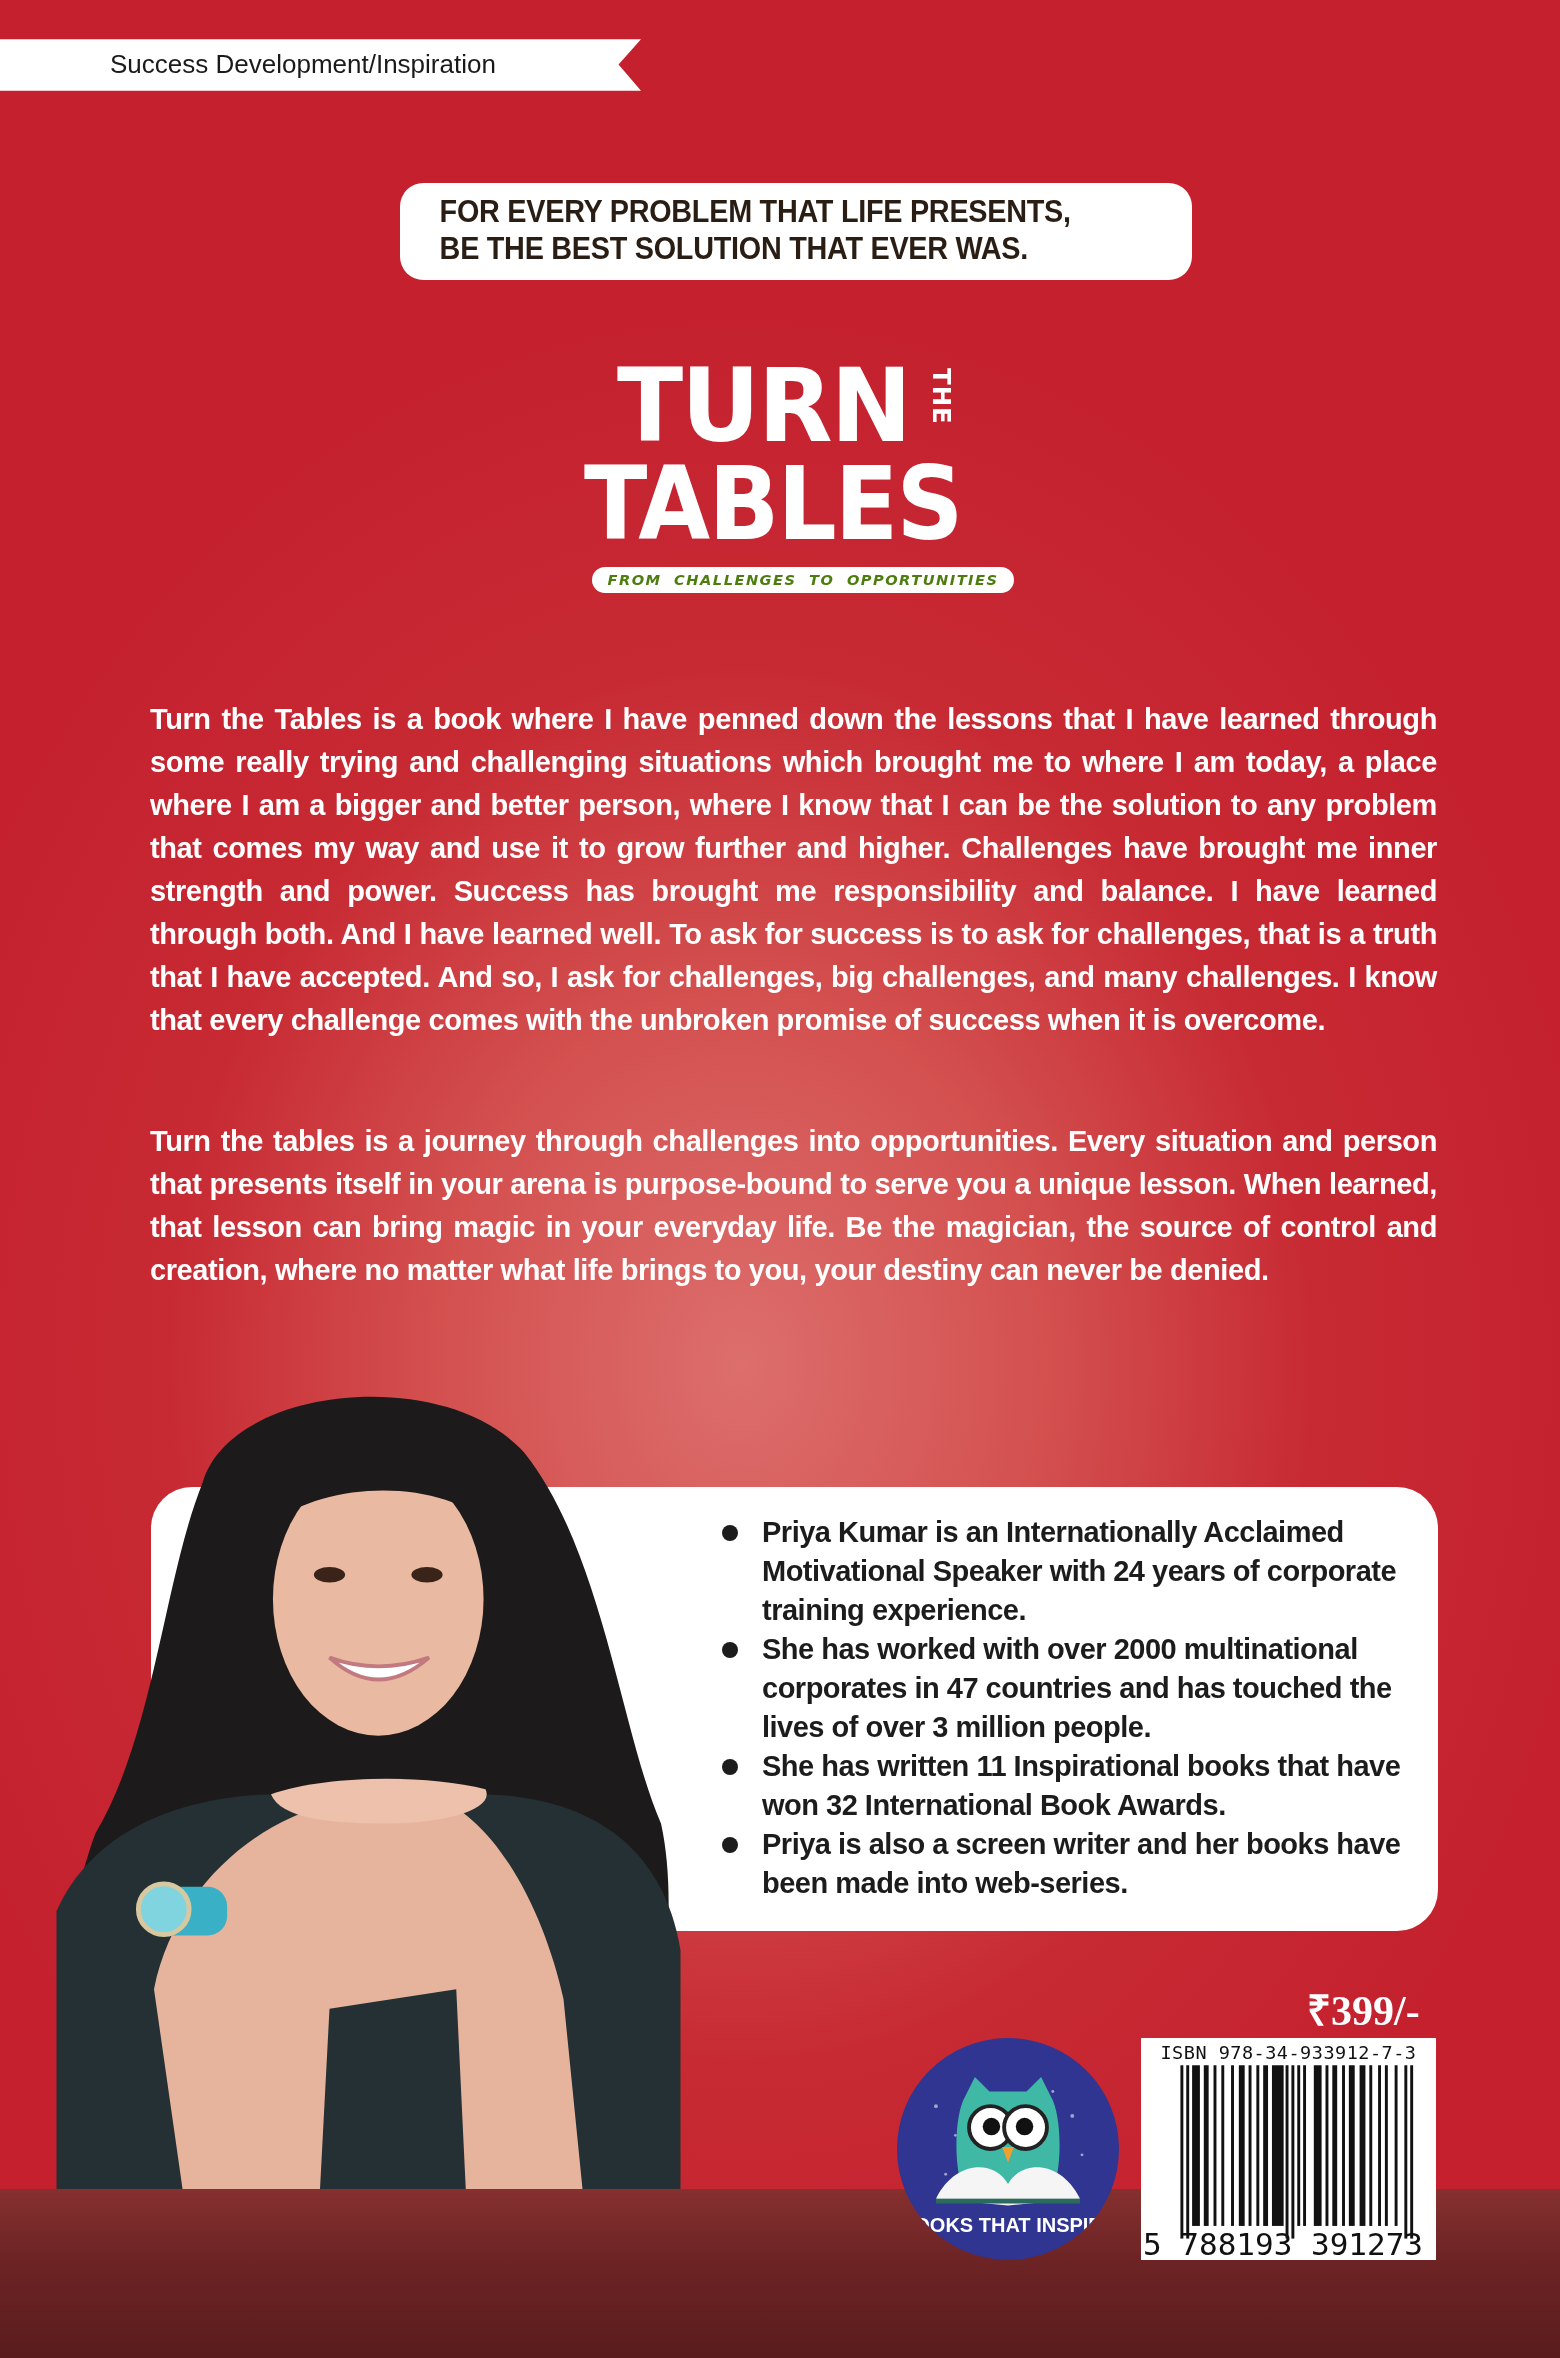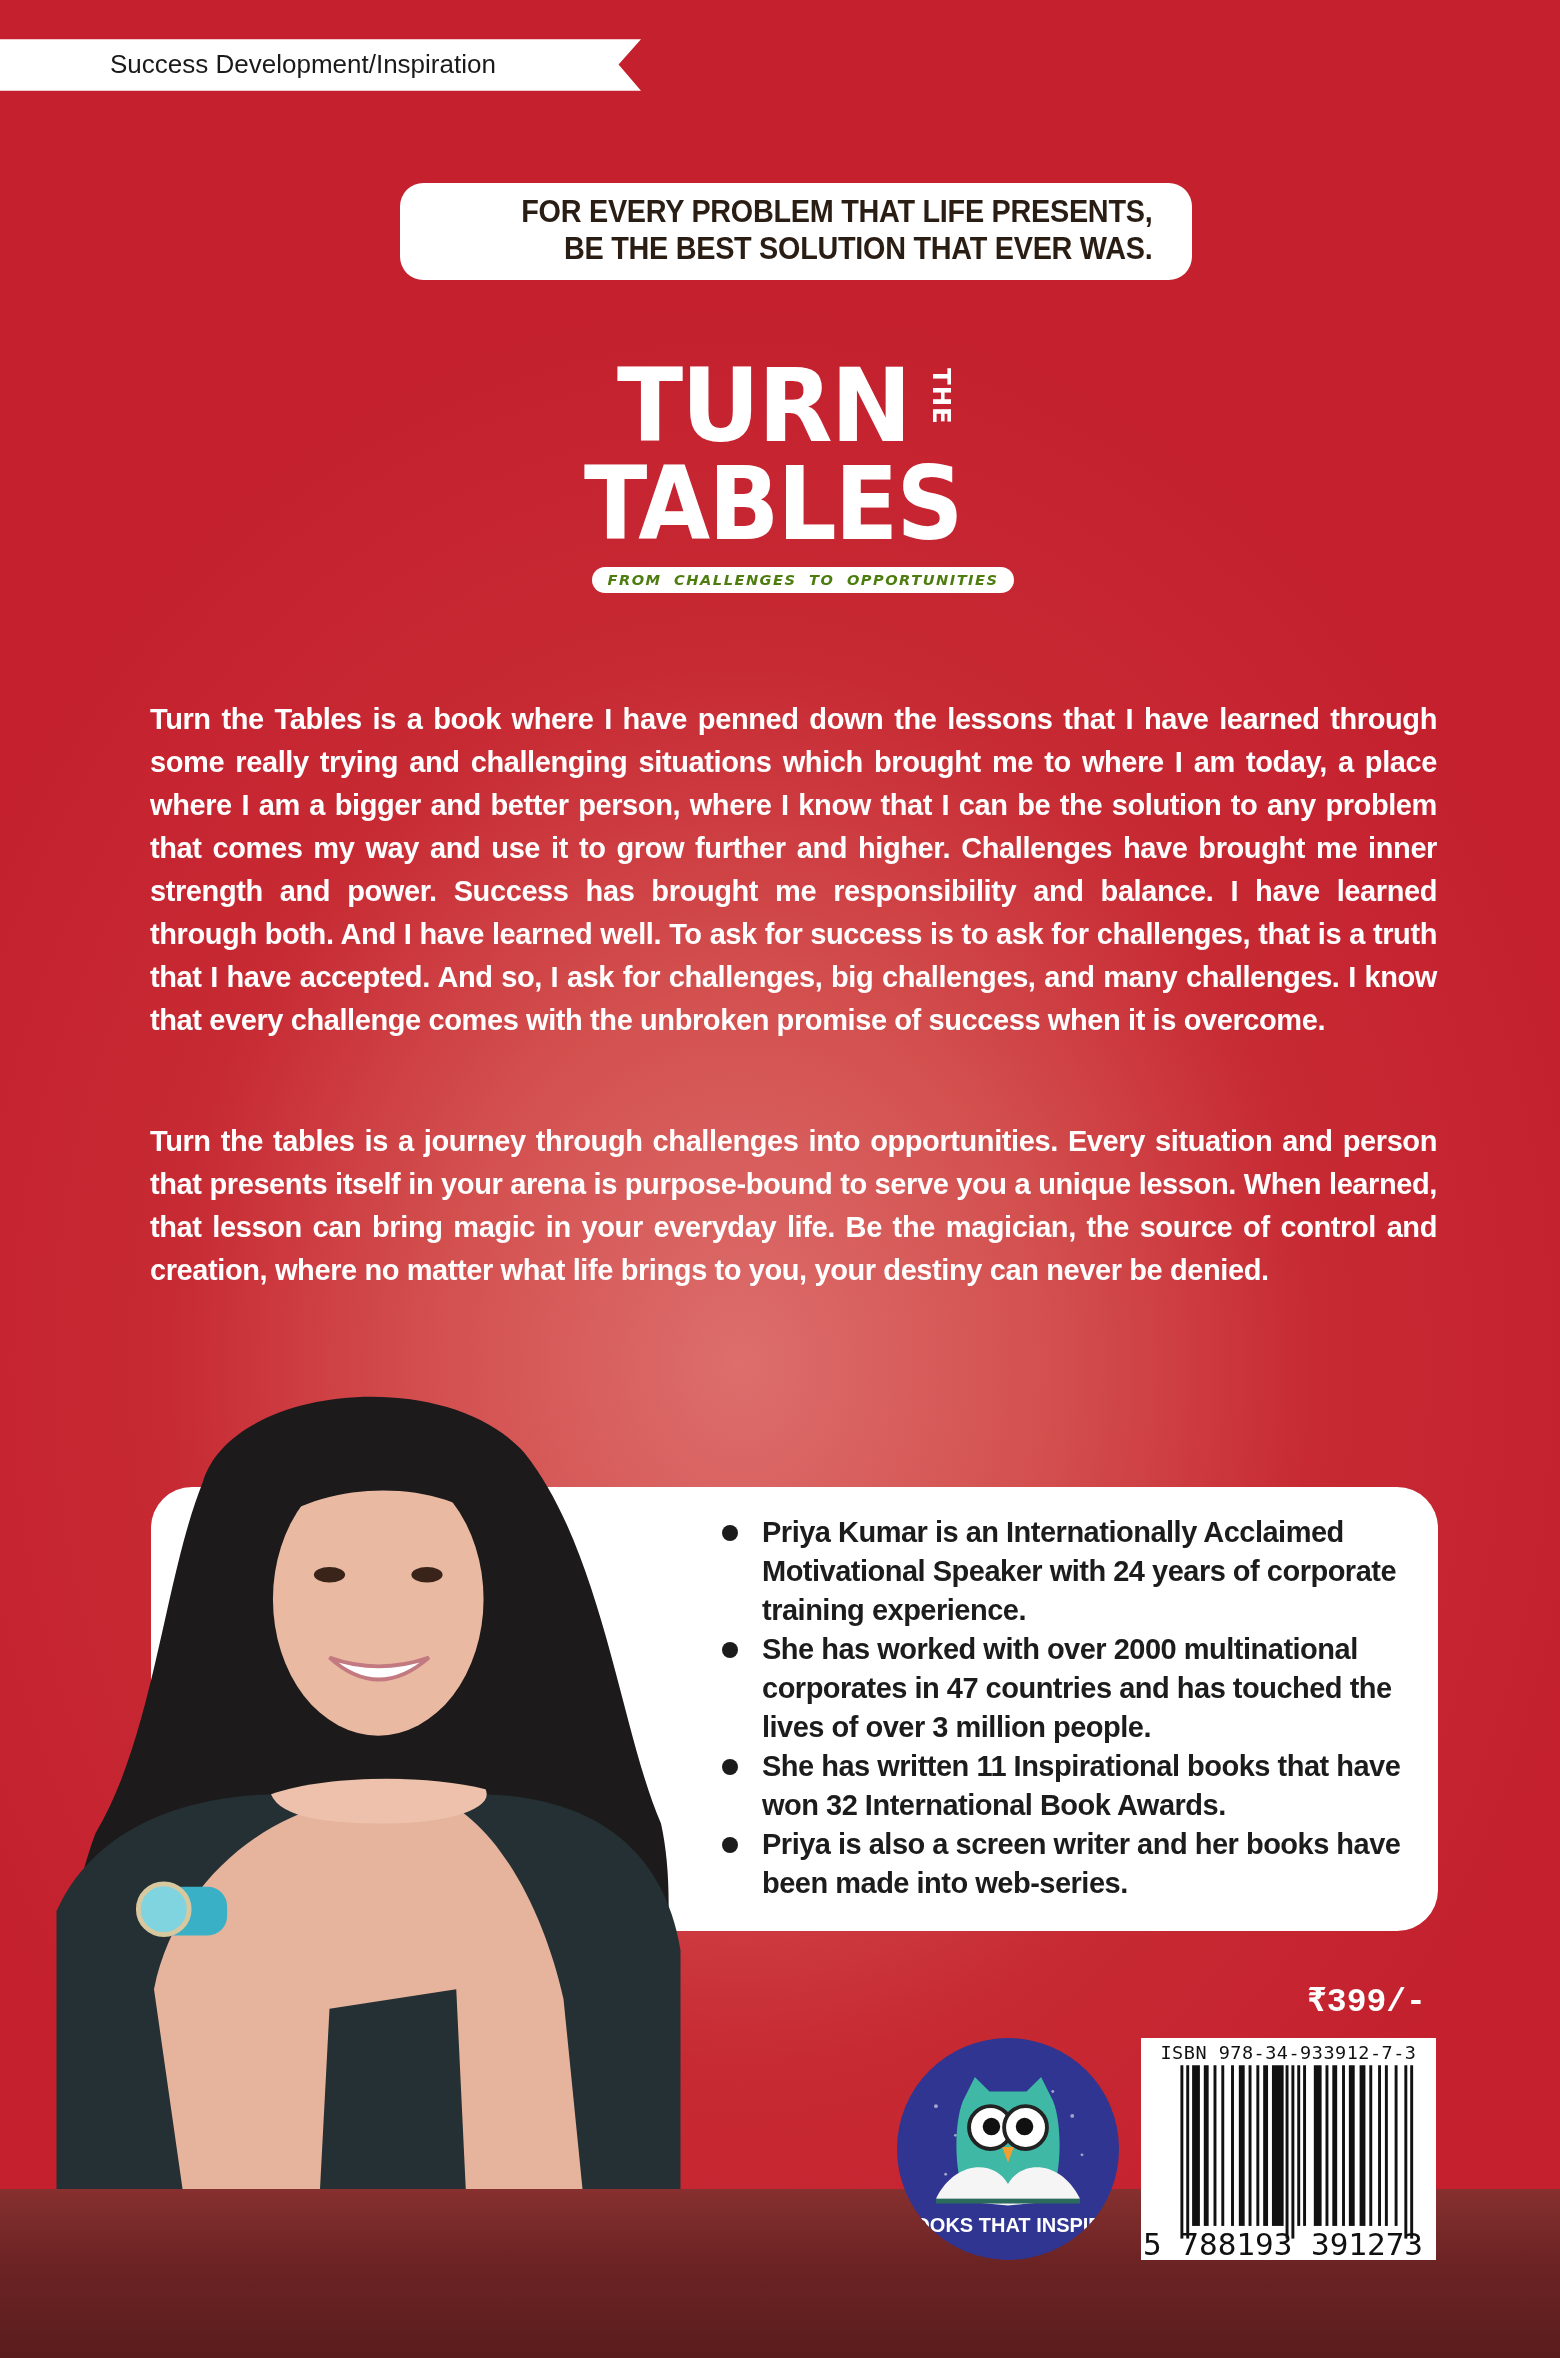--- a/index.html
+++ b/index.html
@@ -4,36 +4,36 @@
 <style>
   html, body { margin:0; padding:0; }
   body { width:1560px; height:2358px; position:relative; overflow:hidden;
     font-family: "Liberation Sans", "DejaVu Sans", sans-serif;
     background: radial-gradient(ellipse 878px 1073px at 741px 1365px, #dc6e6c 0%, #d3504f 35%, #c72a33 65%, #c4202e 100%);
   }
   .ribbon { position:absolute; left:0; top:39px; width:641px; height:52px; }
   .ribbon svg { position:absolute; left:0; top:0; }
   .ribbon-text { position:absolute; left:110px; top:9.8px; font-size:26px; color:#1a1a1a; }
   .quote-box { position:absolute; left:400px; top:183px; width:792px; height:97px; background:#fff; border-radius:23.4px;
-    text-align:right; box-sizing:border-box; padding-top:9.8px; }
+    text-align:left; box-sizing:border-box; padding-top:9.8px; }
   .quote-line { font-family:"Liberation Sans", sans-serif; font-weight:bold; font-size:32px; color:#2a1d14; line-height:37px; letter-spacing:-0.3px; transform:scaleX(0.9); }
   .title-wrap { position:absolute; left:566px; top:356px; width:449px; height:254px; }
   .title-turn { position:absolute; left:51px; top:0; font-family:"DejaVu Sans", sans-serif; font-weight:bold; font-size:101px; color:#fff; letter-spacing:-2px; line-height:101px; transform:scaleX(0.96); transform-origin:left; }
   .title-the { position:absolute; left:358px; top:11.7px; font-family:"DejaVu Sans", sans-serif; font-weight:bold; font-size:24.4px; color:#fff; transform:rotate(90deg); transform-origin:left top; left:390px; letter-spacing:1px; }
   .title-tables { position:absolute; left:17.6px; top:98px; font-family:"DejaVu Sans", sans-serif; font-weight:bold; font-size:101px; color:#fff; letter-spacing:-2px; line-height:101px; transform:scaleX(0.92); transform-origin:left; }
   .subtitle-pill { position:absolute; left:26px; top:211px; width:422px; height:26px; background:#fff; border-radius:13.7px; text-align:center; font-family:"DejaVu Sans", sans-serif; font-weight:bold; font-size:14.6px; line-height:26px; color:#4d7c0f; letter-spacing:1.5px; word-spacing:5.9px;font-style:italic; }
   .para { position:absolute; left:150px; width:1287px; color:#fff; font-family:"Liberation Sans", sans-serif; font-weight:bold; font-size:29px; line-height:43px; text-align:justify; letter-spacing:-0.4px; }
   .para1 { top:669px; }
   .para2 { top:1091px; }
   .portrait { position:absolute; left:37px; top:1365px; width:663px; height:829px; }
   .info-box { position:absolute; left:151px; top:1487px; width:1287px; height:444px; background:#fff; border-radius:41px; }
   .info-list { position:absolute; left:707px; top:1502px; width:722px; margin:11px; padding:0; list-style:none; }
   .info-list li { position:relative; padding-left:44px; font-family:"Liberation Sans", sans-serif; font-weight:bold; font-size:29px; line-height:39px; color:#1c1c1c; letter-spacing:-0.5px; }
   .info-list li .bullet { position:absolute; left:3.9px; top:11.7px; width:16.6px; height:16.6px; border-radius:50%; background:#1c1c1c; }
-  .price { position:absolute; left:1307px; top:1980px; font-family:Liberation Mono, monospace; font-weight:bold; font-size:33px; color:#fff; }
+  .price { position:absolute; left:1307px; top:1980px; font-family:Liberation Serif, serif; font-weight:bold; font-size:42px; color:#fff; }
   .logo { position:absolute; left:897px; top:2038px; width:222px; height:222px; border-radius:50%; background:#2f3590; overflow:hidden; }
   .logo-text { position:absolute; left:0; width:100%; top:176px; text-align:center; color:#fff; font-weight:bold; font-size:20px; font-family:"Liberation Sans", sans-serif; }
   .barcode { position:absolute; left:1141px; top:2038px; width:295px; height:222px; background:#fff; }
   .isbn-text { position:absolute; left:0; width:100%; top:3.9px; text-align:center; font-family:"DejaVu Sans Mono", monospace; font-size:18.5px; color:#111; letter-spacing:0.5px; }
   .ean-text { position:absolute; left:2px; bottom:-2px; font-family:"DejaVu Sans Mono", monospace; font-size:31px; color:#111; letter-spacing:0px; }
   .table { position:absolute; left:0; top:2189px; width:1560px; height:169px;
     background: linear-gradient(#86302f 0%, #6e2425 40%, #5a1c1d 100%); }
 </style>
 </head>
 <body>

